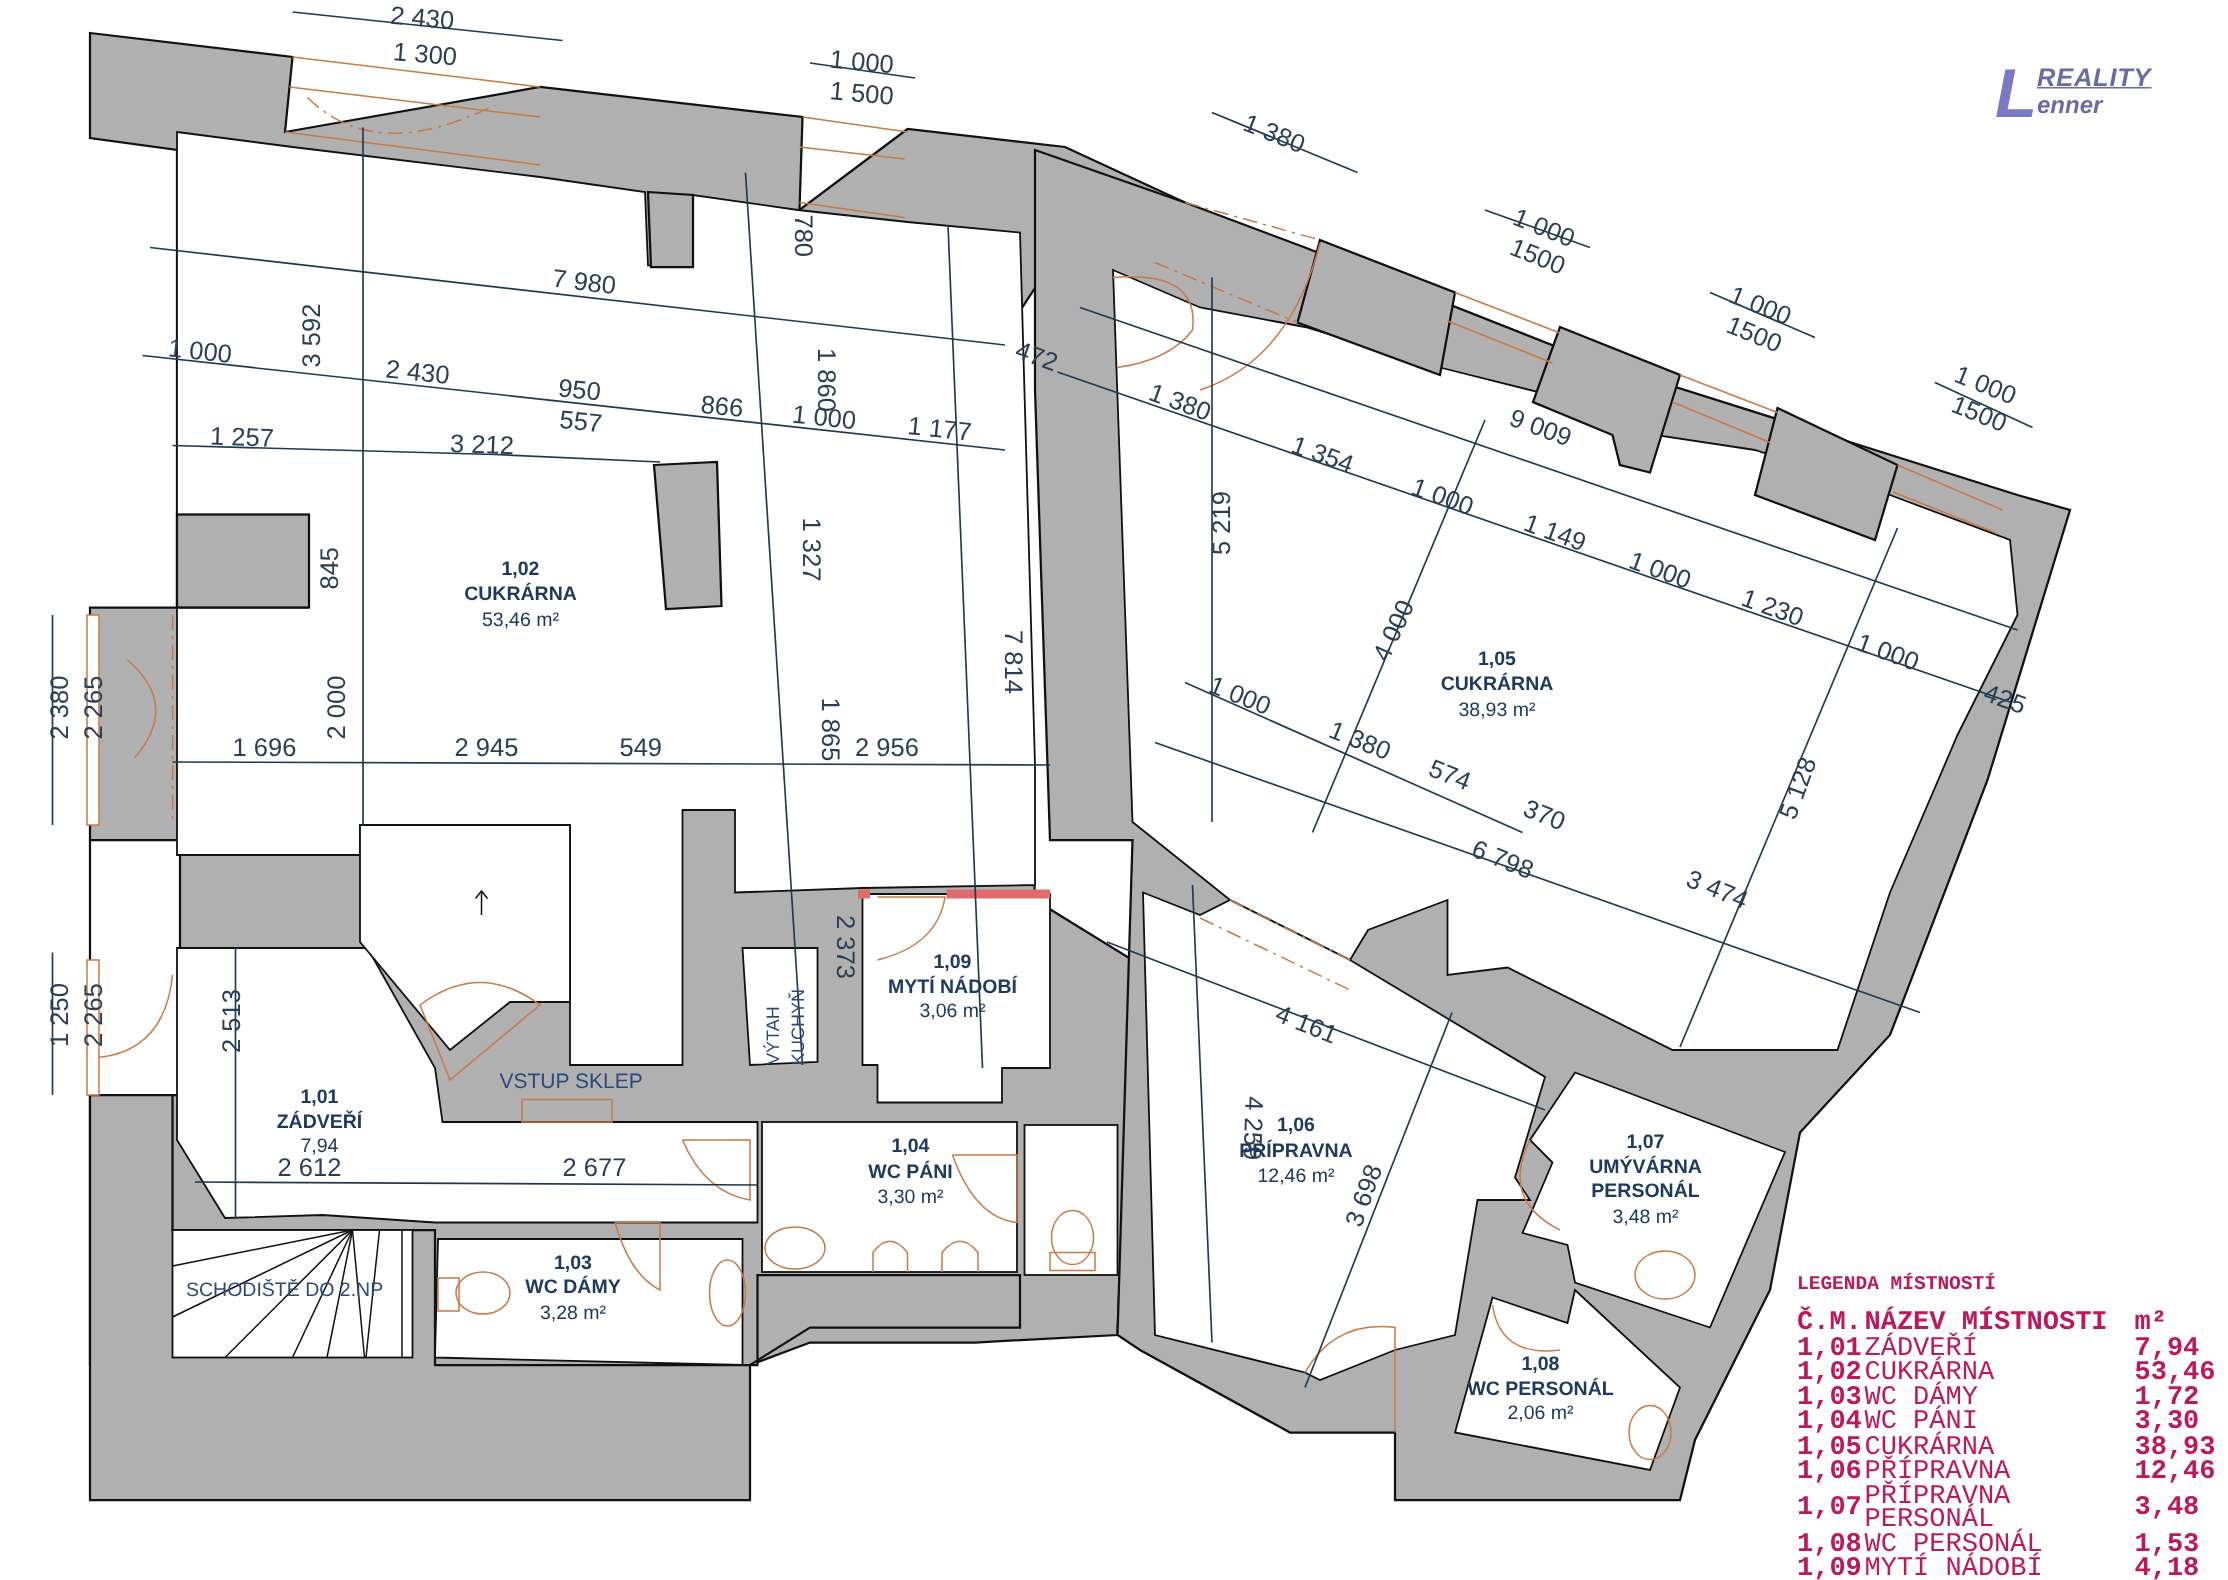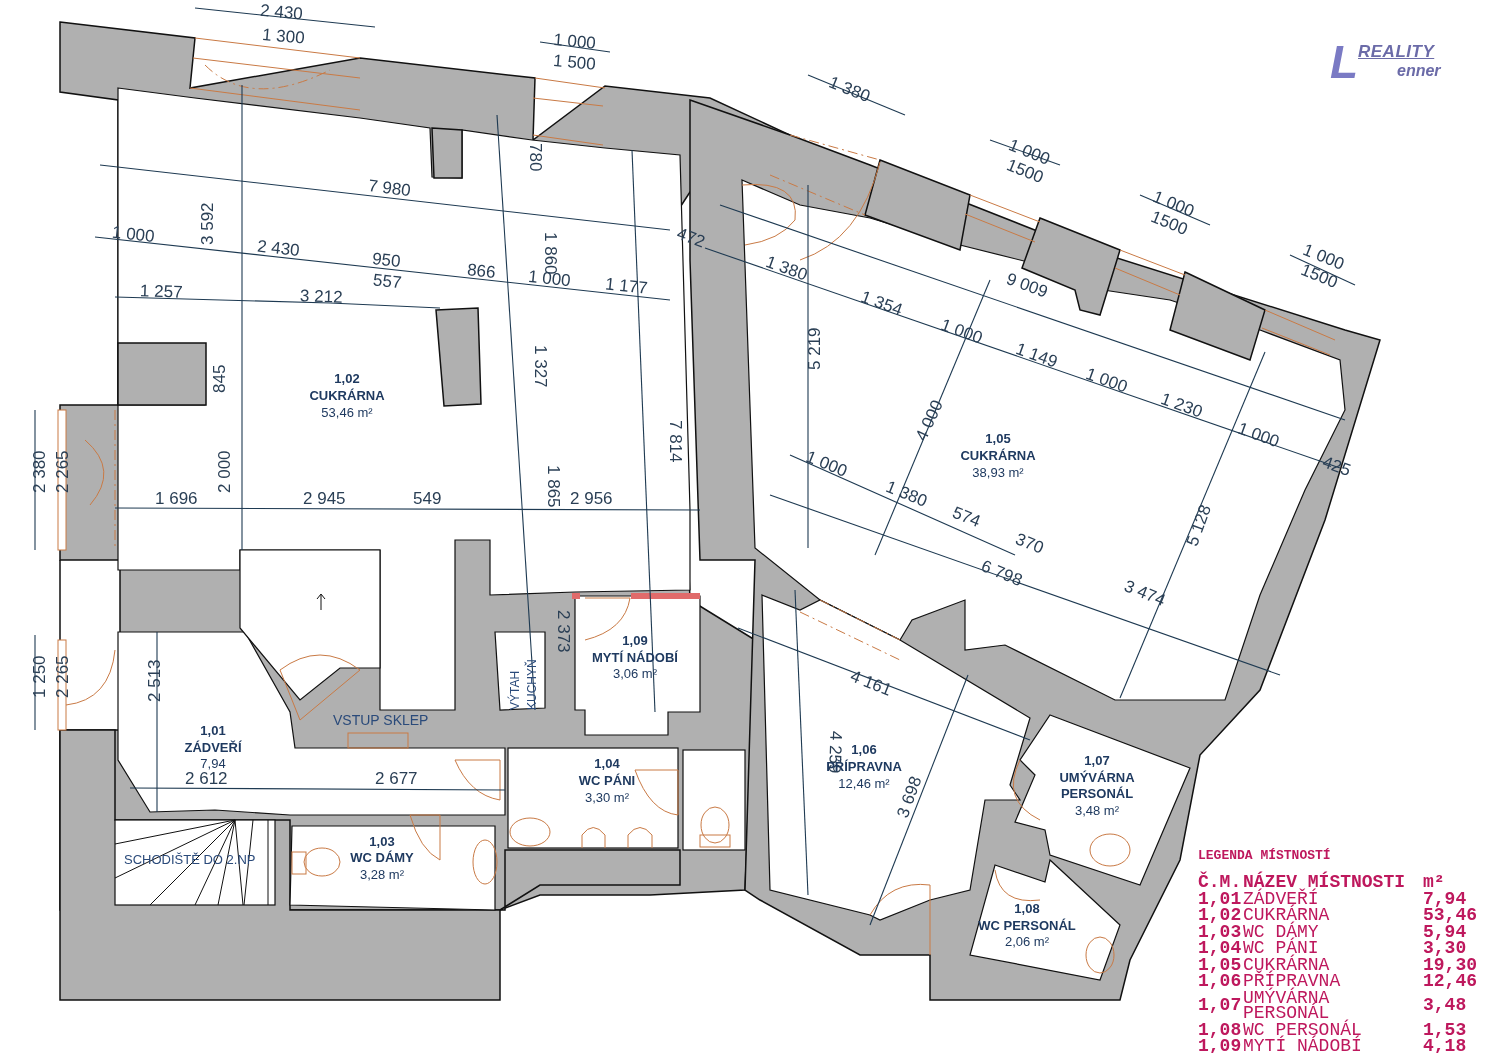--- a/index.html
+++ b/index.html
@@ -20,21 +20,21 @@
   .legend .ttl { font-weight:bold; font-size:13px; margin-bottom:12px; }
   .legend table { border-collapse:collapse; font-size:18px; }
   .legend td { padding:0 0 1px 0; line-height:15.5px; }
   .legend td.c1 { width:45px; font-weight:bold; }
   .legend td.c2 { width:180px; }
   .legend td.c3 { font-weight:bold;margin-left:29px; }
   .legend tr.hdr td { font-weight:bold; }
   .logo { position:absolute; left:1330px; top:40px; width:120px; height:45px; }
   .logo .bigL { position:absolute; left:0; top:0; font-size:46px; font-weight:bold; font-style:italic; color:#7a7ac4; line-height:44px; }
   .logo .r1 { position:absolute; left:28px; top:2px; font-size:17px; font-weight:bold; font-style:italic; color:#6b6ba8; text-decoration:underline; letter-spacing:0.5px; }
-  .logo .r2 { position:absolute; left:28px; top:22px; font-size:16px; font-weight:bold; font-style:italic; color:#6b6ba8;margin-left:39px; }
+  .logo .r2 { position:absolute; left:28px; top:22px; font-size:16px; font-weight:bold; font-style:italic; color:#6b6ba8; }
 </style>
 </head>
 <body>
 
 <svg class="plan" width="1485" height="1053" viewBox="0 0 1485 1053">
 
   <path class="wall" d="M60,22 L195,38 L190,88 L360,58 L535,78 L533,140 L605,86 L710,98 L790,135 L770,175 L690,192 L675,215 L690,600 L755,640 L745,890 L650,895 L540,895 L500,910 L300,910 L120,910 L60,910 L60,730 L120,730 L120,560 L60,560 L60,405 L118,405 L118,100 L60,92 Z"></path>
 
   <path class="wall" d="M60,560 L60,910 L60,1000 L500,1000 L500,910 L540,885 L680,885 L680,850 L505,850 L505,910 L290,910 L290,820 L115,820 L115,730 L60,730 Z"></path>
 
@@ -299,40 +299,40 @@
           <td class="c3">7,94</td>
         </tr>
     <tr>
           <td class="c1">1,02</td>
           <td class="c2">CUKRÁRNA</td>
           <td class="c3">53,46</td>
         </tr>
     <tr>
           <td class="c1">1,03</td>
           <td class="c2">WC DÁMY</td>
-          <td class="c3">5,94</td>
+          <td class="c3">1,72</td>
         </tr>
     <tr>
           <td class="c1">1,04</td>
           <td class="c2">WC PÁNI</td>
           <td class="c3">3,30</td>
         </tr>
     <tr>
           <td class="c1">1,05</td>
           <td class="c2">CUKRÁRNA</td>
-          <td class="c3">19,30</td>
+          <td class="c3">38,93</td>
         </tr>
     <tr>
           <td class="c1">1,06</td>
           <td class="c2">PŘÍPRAVNA</td>
           <td class="c3">12,46</td>
         </tr>
     <tr>
           <td class="c1">1,07</td>
-          <td class="c2">UMÝVÁRNA PERSONÁL</td>
+          <td class="c2">PŘÍPRAVNA PERSONÁL</td>
           <td class="c3">3,48</td>
         </tr>
     <tr>
           <td class="c1">1,08</td>
           <td class="c2">WC PERSONÁL</td>
           <td class="c3">1,53</td>
         </tr>
     <tr>
           <td class="c1">1,09</td>
           <td class="c2">MYTÍ NÁDOBÍ</td>

